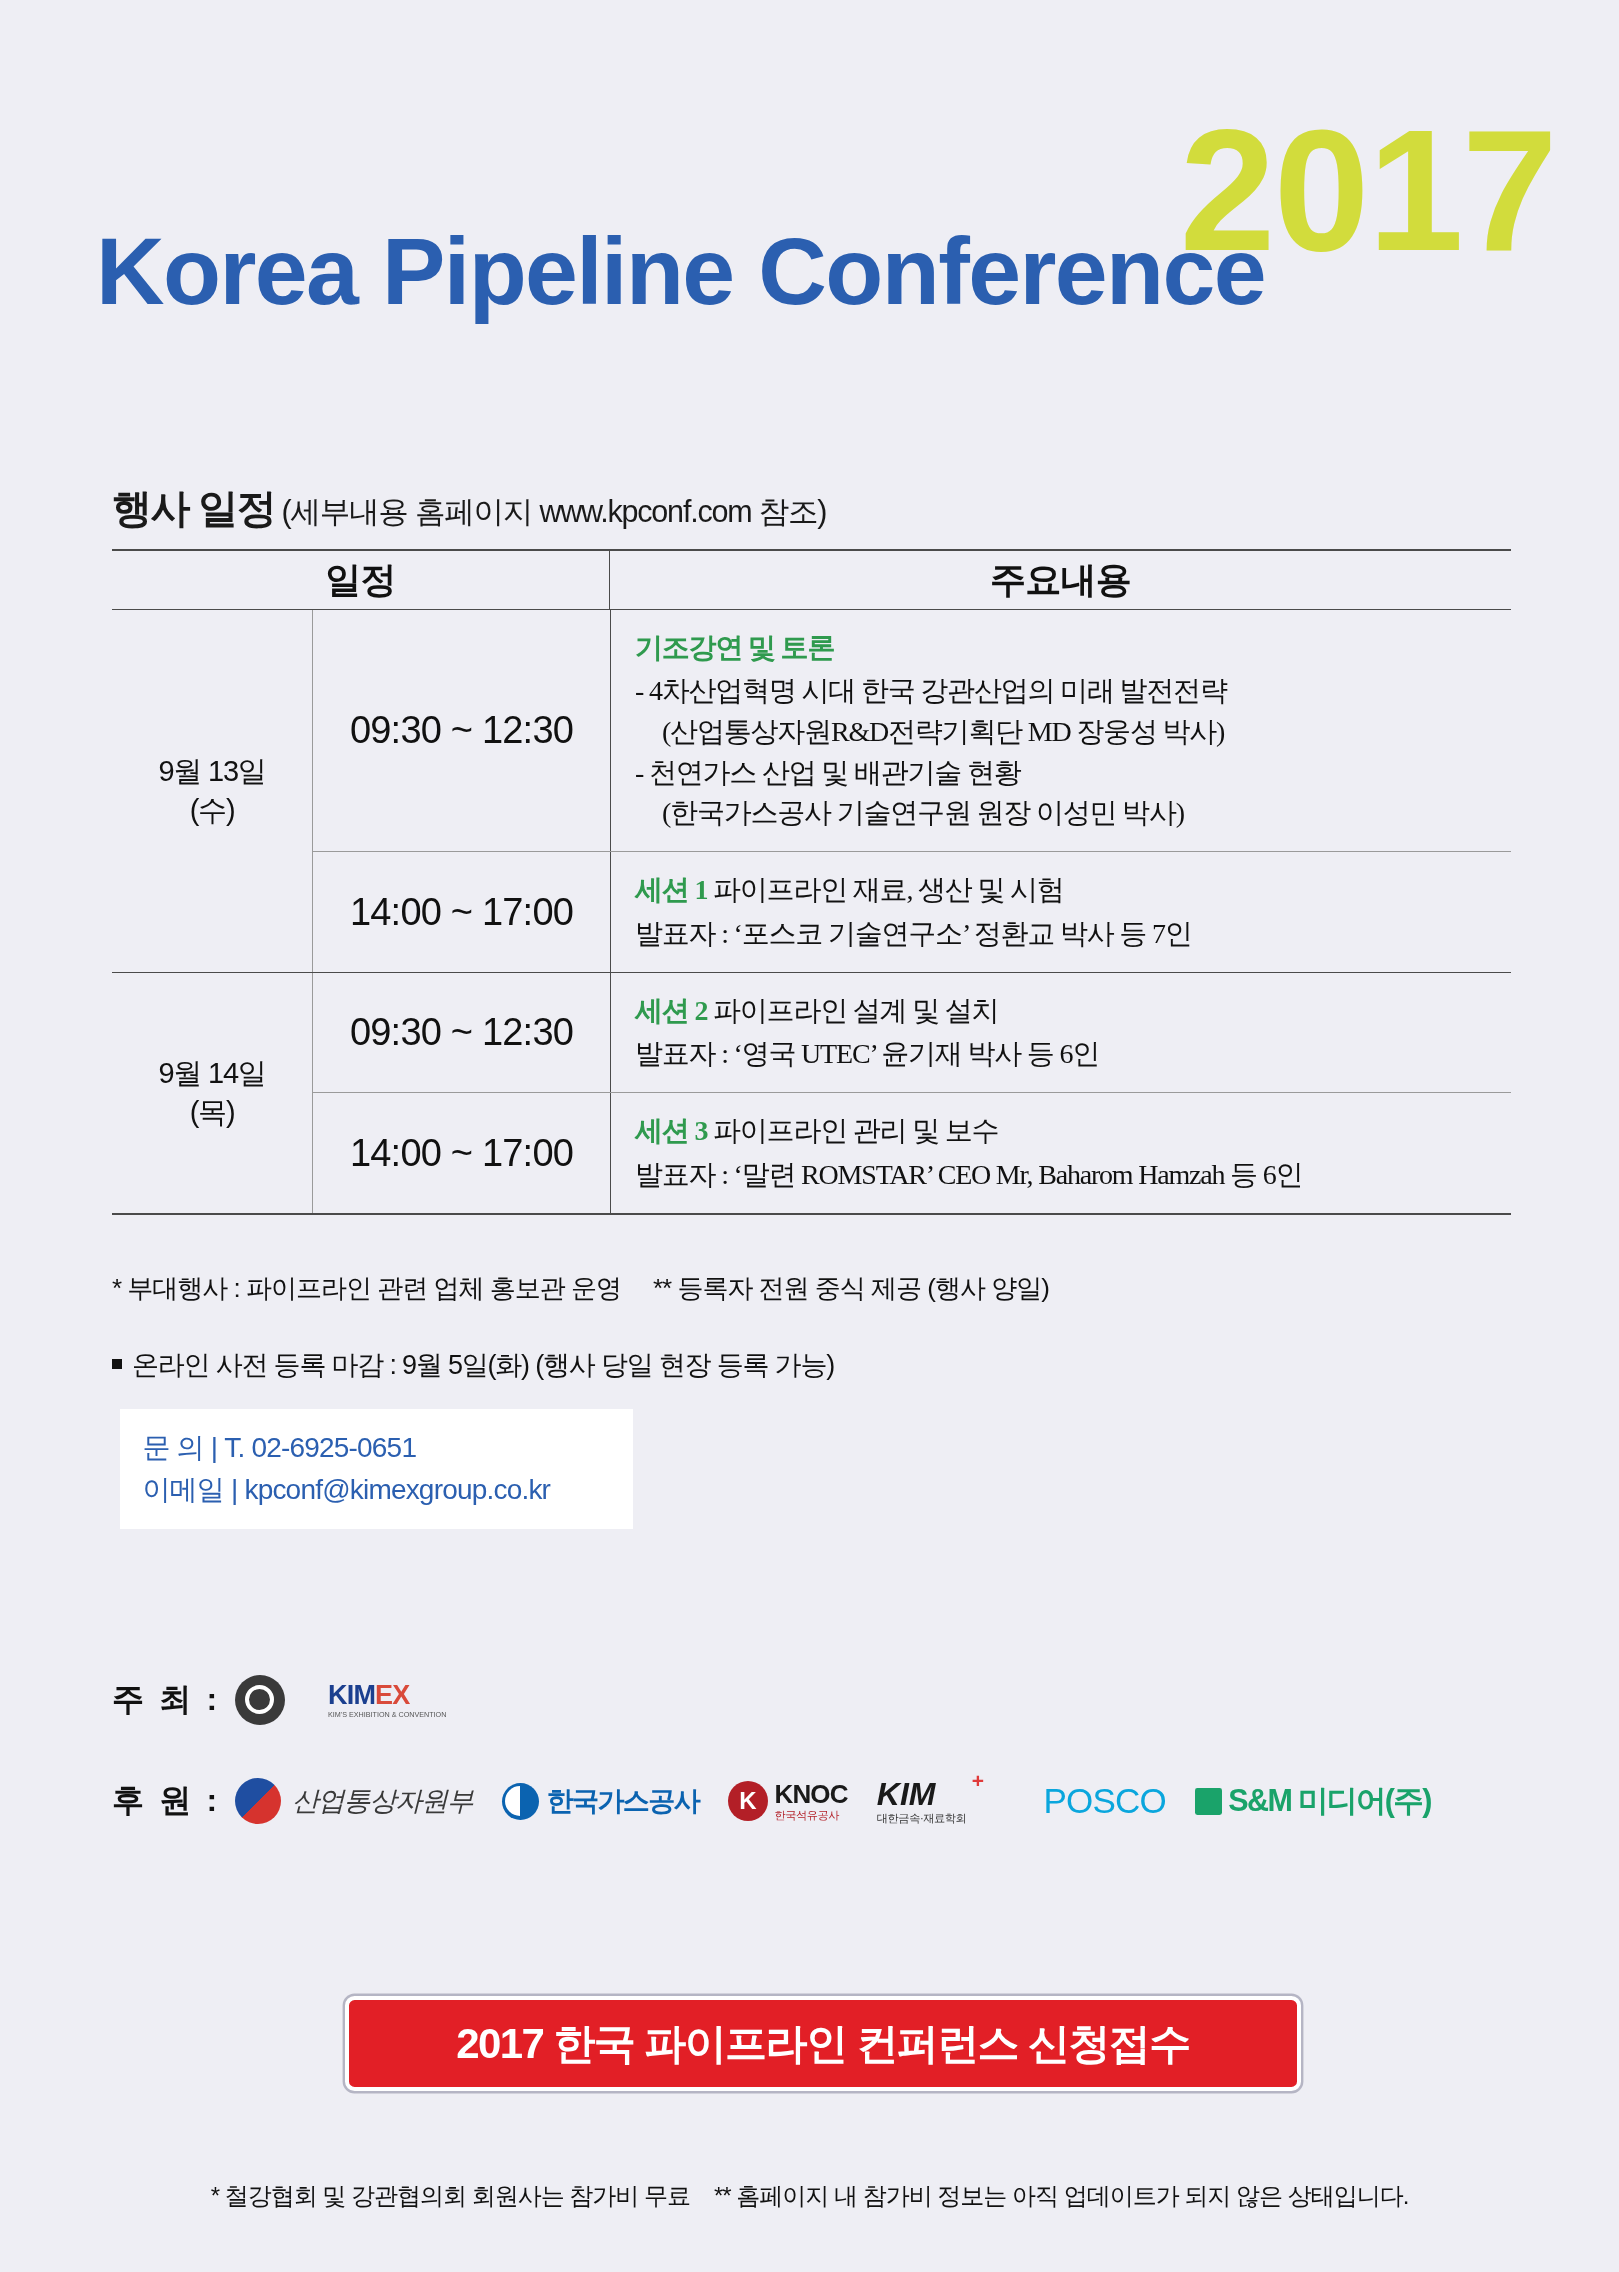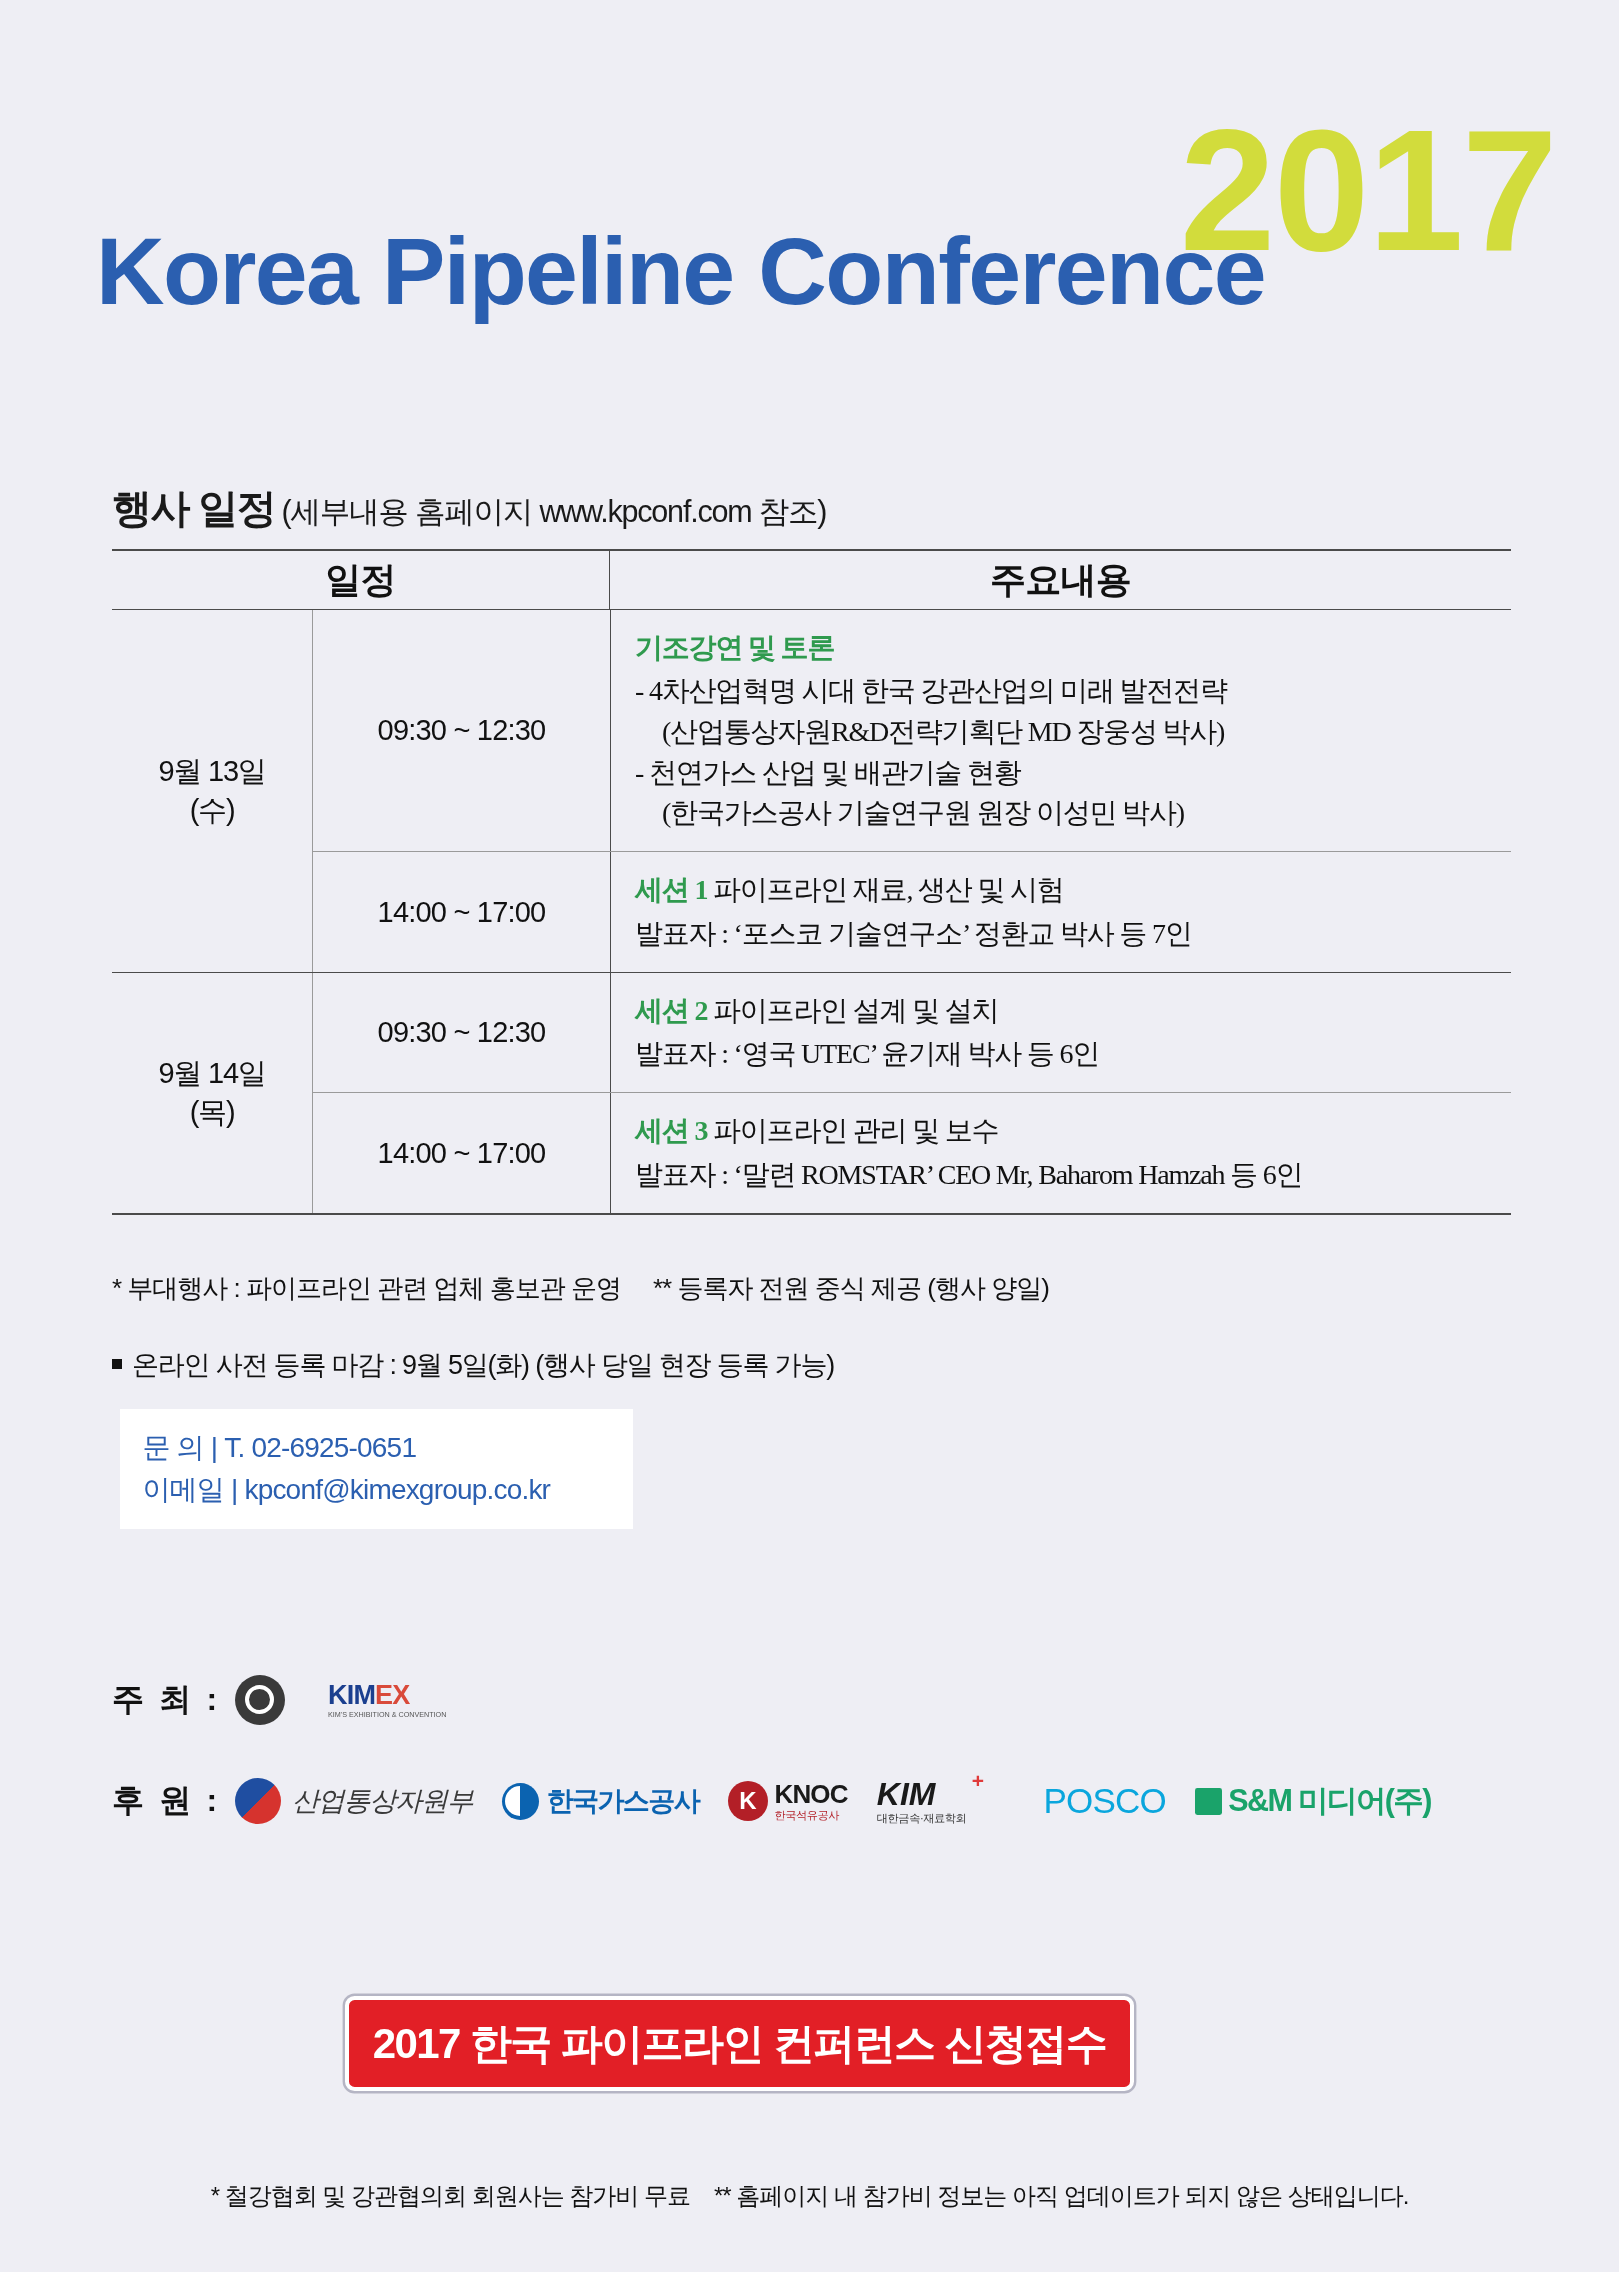--- a/index.html
+++ b/index.html
@@ -97,21 +97,21 @@
     display: flex;
     border-bottom: 0.8px solid #9a9a9a;
   }
   .row.last { border-bottom: none; }
   .cell-time {
     width: 297px;
     border-right: 1.6px solid #4a4a4a;
     display: flex;
     align-items: center;
     justify-content: center;
-    font-size: 29px;
+    font-size: 38px;
     color: #111;
     letter-spacing: -0.8px;
   }
   .cell-content {
     flex: 1;
     padding: 17.6px 0 17.6px 24px;
     font-size: 28px;
     color: #111;
     letter-spacing: -1.2px;
     line-height: 1.45;
@@ -379,21 +379,21 @@
     font-weight: bold;
     color: #1aa36a;
     letter-spacing: -1.6px;
   }
 
   
   .cta {
     position: absolute;
     left: 345px;
     top: 1996px;
-    width: 789px;
+    width: 956px;
     height: 95px;
     background: #e21f26;
     border: 4px solid #ffffff;
     border-radius: 9.6px;
     box-shadow: 0 0 0 2.4px #b5b5c4;
     display: flex;
     align-items: center;
     justify-content: center;
     box-sizing: border-box;
   }

